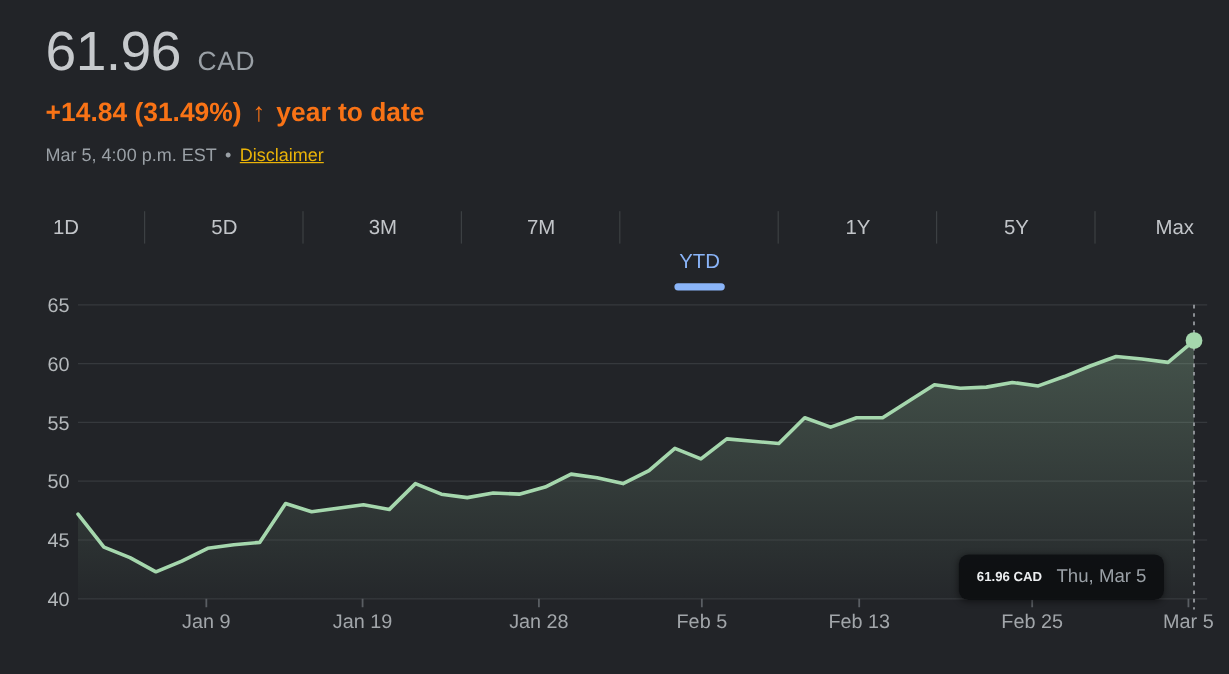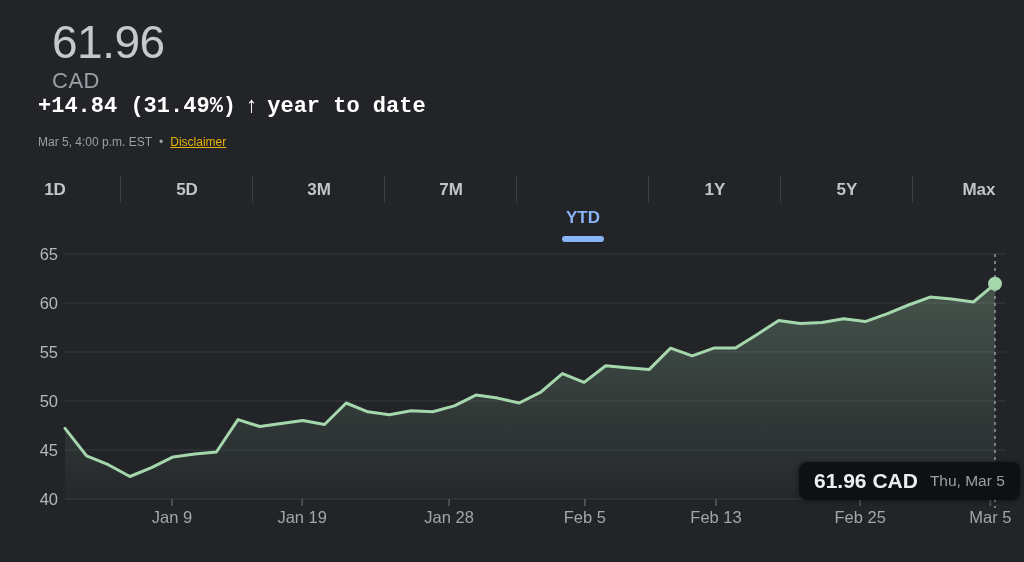--- a/index.html
+++ b/index.html
@@ -4,51 +4,51 @@
 <style>
   html,body{margin:0;padding:0;overflow:hidden;}
   body{
     width:1024px;height:562px;position:relative;
     background:#222428;
     font-family:"Liberation Sans",sans-serif;
     -webkit-font-smoothing:antialiased;
   }
   
   #header{position:absolute;left:38px;top:16px;}
-  .price-row{display:flex;align-items:baseline;flex-direction:column;}
+  .price-row{display:flex;align-items:baseline;}
   .price-big{font-size:46px;font-weight:400;color:#c6c9cc;letter-spacing:-0.5px;line-height:52px;}
   .price-ccy{font-size:22px;color:#9aa0a6;margin-left:14px;letter-spacing:0.5px;}
-  .change-row{display:flex;align-items:baseline;gap:9px;margin-top:0;
-    font-size:22px;font-weight:700;color:#ffffff;line-height:26px;font-family:Liberation Mono, monospace;}
+  .change-row{display:flex;align-items:baseline;gap:9px;margin-top:13px;
+    font-size:22px;font-weight:700;color:#f97316;line-height:26px;}
   .change-row .ctx{font-weight:700;}
-  .meta-row{margin-top:13px;font-size:12px;color:#9aa0a6;line-height:19px;display:flex;gap:7px;align-items:baseline;}
+  .meta-row{margin-top:13px;font-size:15px;color:#9aa0a6;line-height:19px;display:flex;gap:7px;align-items:baseline;}
   .meta-row a{color:#eab308;text-decoration:underline;cursor:pointer;}
   
   #tab-bar{
     position:absolute;top:171px;left:-11px;width:1056px;height:48px;
     display:grid;grid-template-columns:repeat(8,132px);
   }
   .tab{position:relative;display:flex;flex-direction:column;align-items:center;
     padding-top:8px;cursor:pointer;}
   .tab:not(:last-child)::after{
     content:"";position:absolute;right:0;top:5px;width:1px;height:27px;background:#3c4043;}
-  .tab-label{font-size:17px;font-weight:700;color:#c2c5c9;line-height:22px;}
+  .tab-label{font-size:17px;font-weight:400;color:#c2c5c9;line-height:22px;}
   .tab-underline{width:42px;height:6px;border-radius:4px;margin-top:7px;background:transparent;}
   .tab.active .tab-label{color:#8ab4f8;margin-top:28px;}
   .tab.active .tab-underline{background:#8ab4f8;}
   
   #chart{position:absolute;top:240px;left:0;width:1024px;height:322px;}
   #chart-svg{position:absolute;top:0;left:0;}
   #tooltip{
     position:absolute;top:222px;left:799px;height:38px;box-sizing:border-box;
     display:flex;align-items:center;gap:12px;padding:0 15px;
     background:rgba(14,16,18,0.96);border-radius:8px;
     box-shadow:0 1px 5px rgba(0,0,0,0.45);white-space:nowrap;
   }
-  #tooltip .tp{font-size:21px;font-weight:700;color:#eceef0;}
+  #tooltip .tp{font-size:11px;font-weight:700;color:#eceef0;}
   #tooltip .td{font-size:15.5px;color:#9aa0a6;}
 </style>
 </head>
 <body>
 
 <div id="header">
   <div class="price-row">
     <span class="price-big">61.96</span>
     <span class="price-ccy">CAD</span>
   </div>

